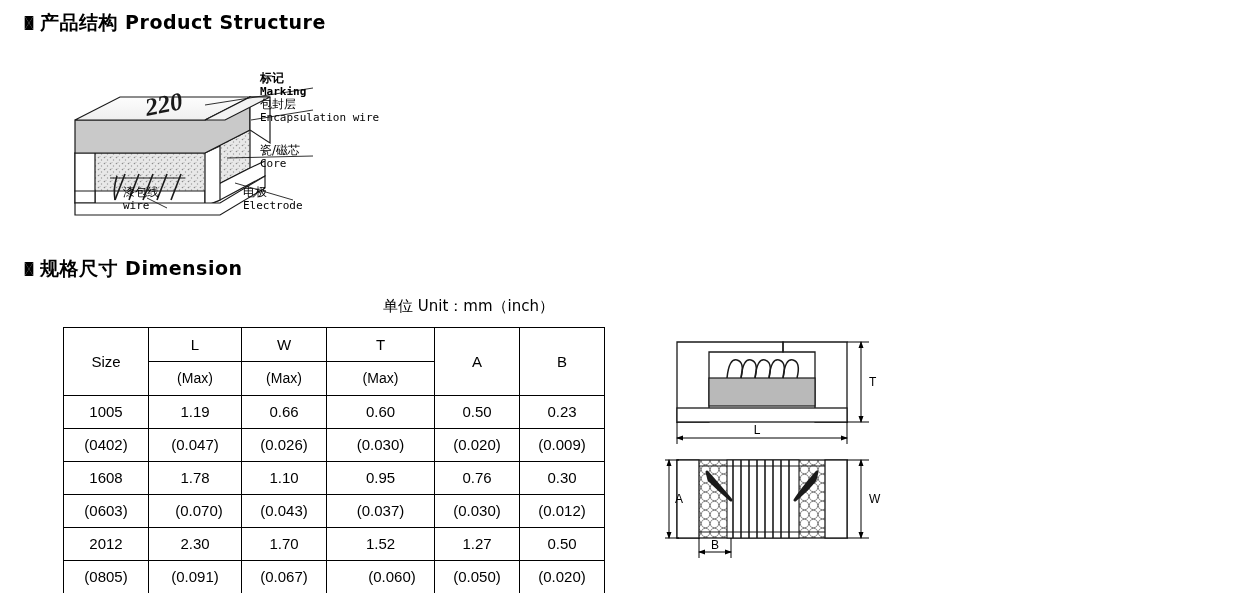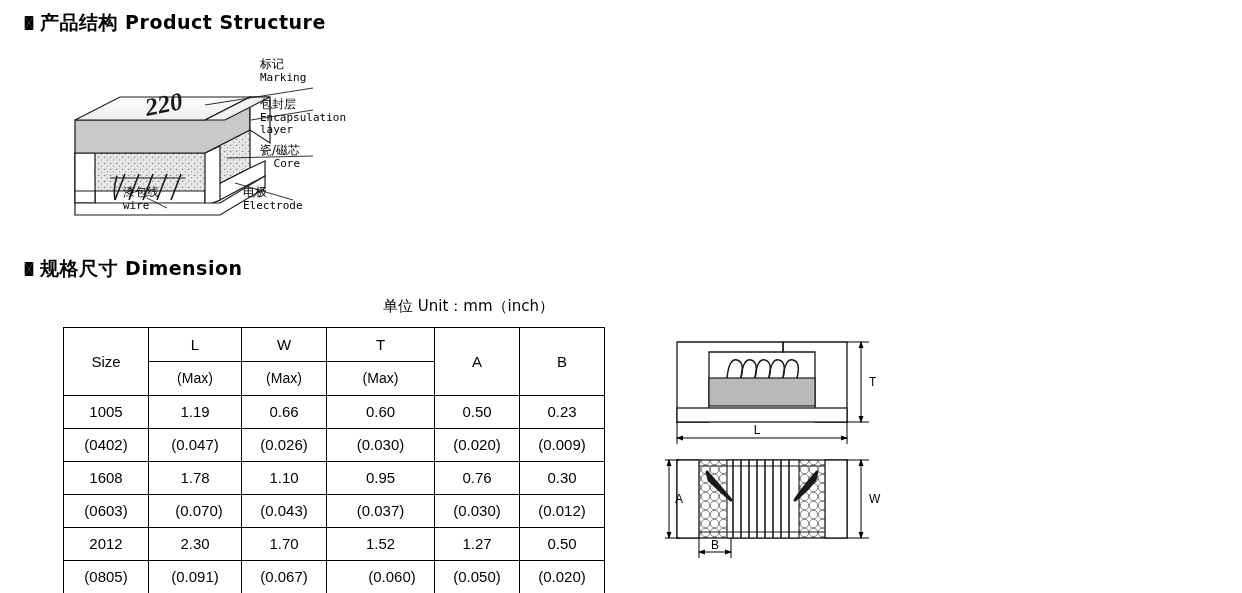--- a/index.html
+++ b/index.html
@@ -153,31 +153,31 @@
     <g stroke="#1a1a1a" stroke-width="0.9" fill="none">
       <path d="M150,57 L258,40"></path>
       <path d="M196,72 L258,62"></path>
       <path d="M172,110 L258,108"></path>
       <path d="M180,135 L238,152"></path>
       <path d="M92,150 L112,160"></path>
     </g>
   </svg>
 
   
-  <div style="position:absolute; left:205px; top:10px; line-height:1.15;">
+  <div style="position:absolute; left:205px; top:24px; line-height:1.15;font-weight:bold;">
     <div class="cn fig-label">标记</div>
     <div class="fig-label" style="font-family:'DejaVu Sans Mono', monospace; font-size:11px;text-align:right;">Marking</div>
   </div>
   <div style="position:absolute; left:205px; top:50px; line-height:1.15; width:120px;">
     <div class="cn fig-label">包封层</div>
-    <div class="fig-label" style="font-family:'DejaVu Sans Mono', monospace; font-size:11px;">Encapsulation layer</div>
+    <div class="fig-label" style="font-family:'DejaVu Sans Mono', monospace; font-size:11px;">Encapsulation wire</div>
   </div>
   <div style="position:absolute; left:205px; top:96px; line-height:1.15;">
     <div class="cn fig-label">瓷/磁芯</div>
-    <div class="fig-label" style="font-family:'DejaVu Sans Mono', monospace; font-size:11px;text-align:right;">Core</div>
+    <div class="fig-label" style="font-family:'DejaVu Sans Mono', monospace; font-size:11px;">Core</div>
   </div>
   <div style="position:absolute; left:188px; top:138px; line-height:1.15;">
     <div class="cn fig-label">电极</div>
     <div class="fig-label" style="font-family:'DejaVu Sans Mono', monospace; font-size:11px;">Electrode</div>
   </div>
   <div style="position:absolute; left:68px; top:138px; line-height:1.15;">
     <div class="cn fig-label">漆包线</div>
     <div class="fig-label" style="font-family:'DejaVu Sans Mono', monospace; font-size:11px;">wire</div>
   </div>
 </div>

